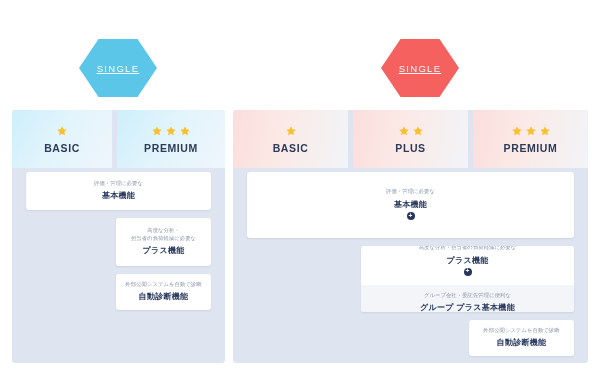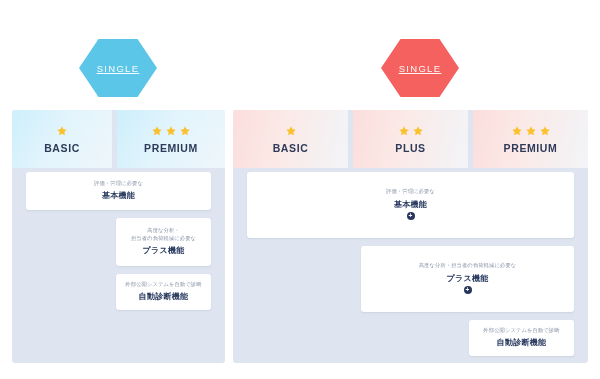--- a/index.html
+++ b/index.html
@@ -220,20 +220,24 @@
         <div class="plus-badge">+</div>
       </div>
     </div>
 
     <div class="card" id="card-g-plus">
       <div class="card-sec">
         <div class="cap">高度な分析・担当者の負荷軽減に必要な</div>
         <div class="ttl">プラス機能</div>
         <div class="plus-badge">+</div>
       </div>
+      <div class="card-sec tint">
+        <div class="cap">グループ会社・委託先管理に便利な</div>
+        <div class="ttl">グループ プラス基本機能</div>
+      </div>
     </div>
 
     <div class="card" id="card-g-auto">
       <div class="card-sec">
         <div class="cap">外部公開システムを自動で診断</div>
         <div class="ttl">自動診断機能</div>
       </div>
     </div>
   </div>
 

